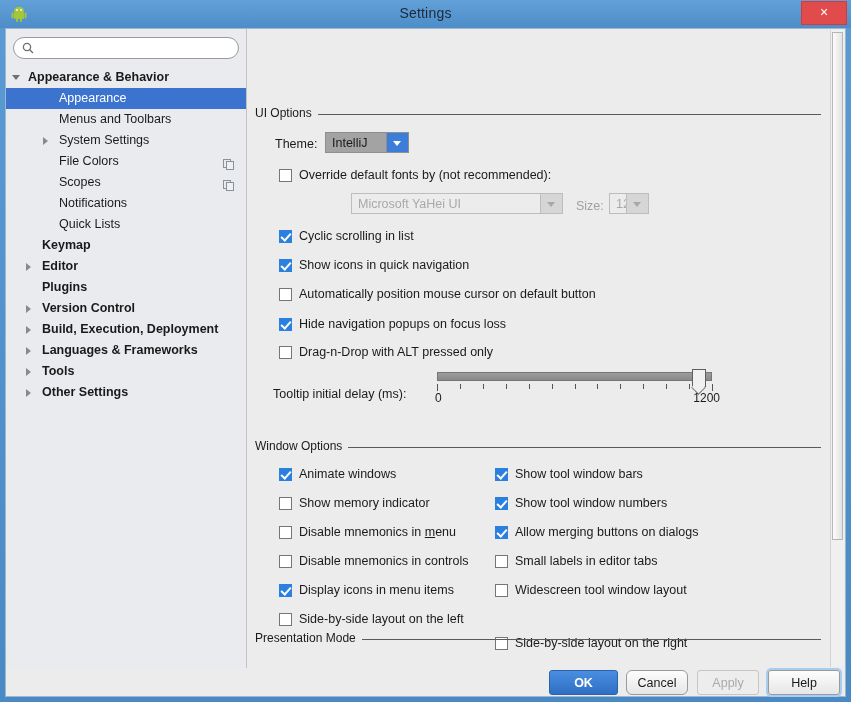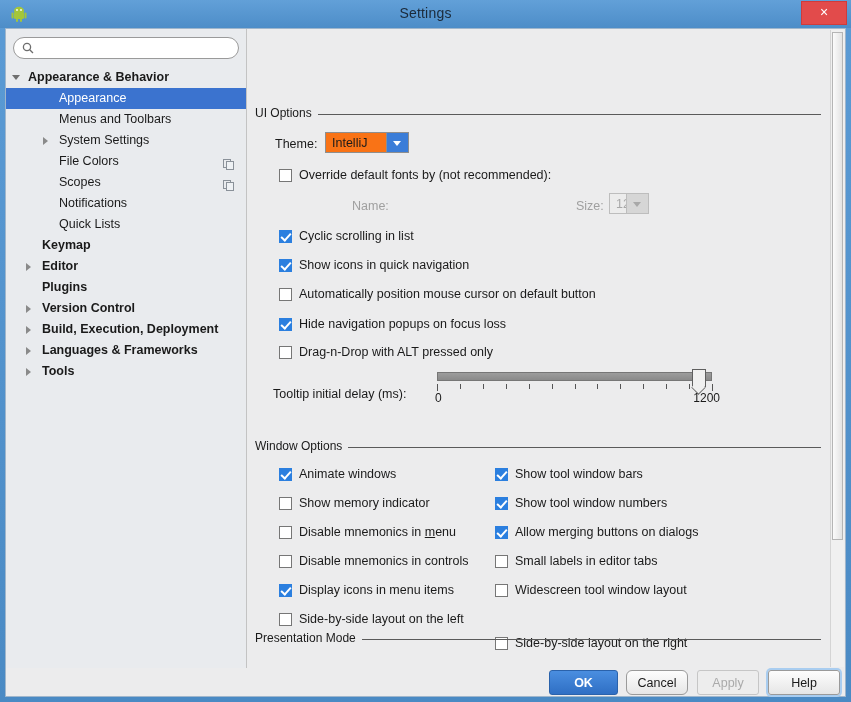--- a/index.html
+++ b/index.html
@@ -166,21 +166,21 @@
     left: 0; right: 0; top: 0;
     height: 1px;
     background: #5a5a5a;
   }
   
   .lbl { font-size: 12.5px; color: #1a1a1a; text-align: center; }
   .lbl.disabled { color: #a0a0a0; }
   .combo {
     position: relative;
     height: 21px;
-    background: #f97316;
+    background: #a3a3a3;
     border: 1px solid #8e8e8e;
     box-sizing: border-box;
     cursor: pointer;
   }
   .combo-text {
     position: absolute;
     left: 6px; top: 3px;
     font-size: 12.5px;
     color: #1a1a1a;
   }
@@ -421,20 +421,24 @@
             <span class="row-label" style="left: 36px;">Build, Execution, Deployment</span>
           </div>
           <div class="tree-row bold">
             <span class="arrow collapsed" style="left: 20px;"></span>
             <span class="row-label" style="left: 36px;">Languages &amp; Frameworks</span>
           </div>
           <div class="tree-row bold">
             <span class="arrow collapsed" style="left: 20px;"></span>
             <span class="row-label" style="left: 36px;">Tools</span>
           </div>
+          <div class="tree-row bold">
+            <span class="arrow collapsed" style="left: 20px;"></span>
+            <span class="row-label" style="left: 36px;">Other Settings</span>
+          </div>
         </div>
     </div>
 
     <div class="right-panel">
 
       <div class="content">
 
         <div class="group" style="top:47px;">
           <div class="group-line"></div>
           <div class="group-title">UI Options</div>
@@ -447,20 +451,26 @@
               <i class="caret"></i>
             </span>
         </div>
 
         <div class="cb-row" style="left:32px;top:101px;">
           <span class="cb"></span>
           <span class="lbl">Override default fonts by (not recommended):</span>
         </div>
 
         <div class="lbl disabled" style="position:absolute;left:105px;top:132px;">Name:</div>
+        <div class="combo disabled" style="position:absolute;left:104px;top:126px;width:212px;">
+          <span class="combo-text">Microsoft YaHei UI</span>
+          <span class="combo-btn">
+              <i class="caret"></i>
+            </span>
+        </div>
         <div class="lbl disabled" style="position:absolute;left:329px;top:132px;">Size:</div>
         <div class="combo disabled" style="position:absolute;left:362px;top:126px;width:40px;">
           <span class="combo-text">12</span>
           <span class="combo-btn">
               <i class="caret"></i>
             </span>
         </div>
 
         <div id="ui-checkboxes">
             <div class="cb-row" style="left: 32px; top: 162px;">

